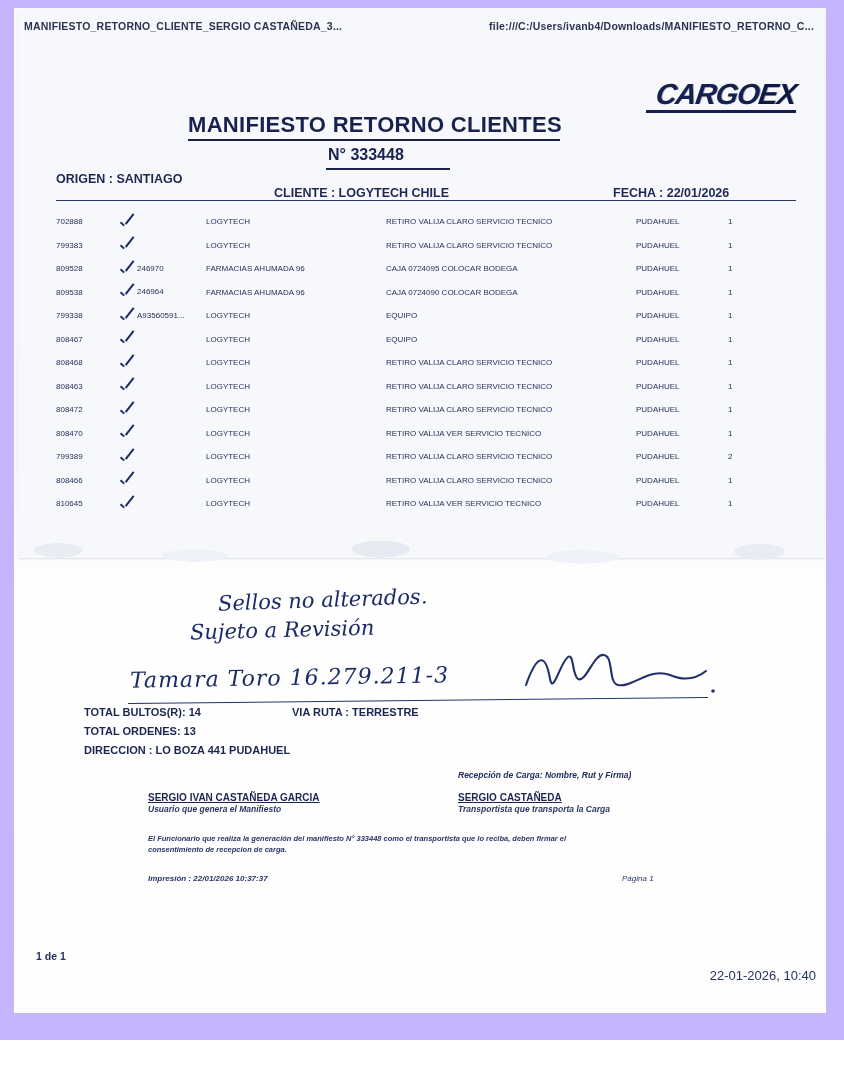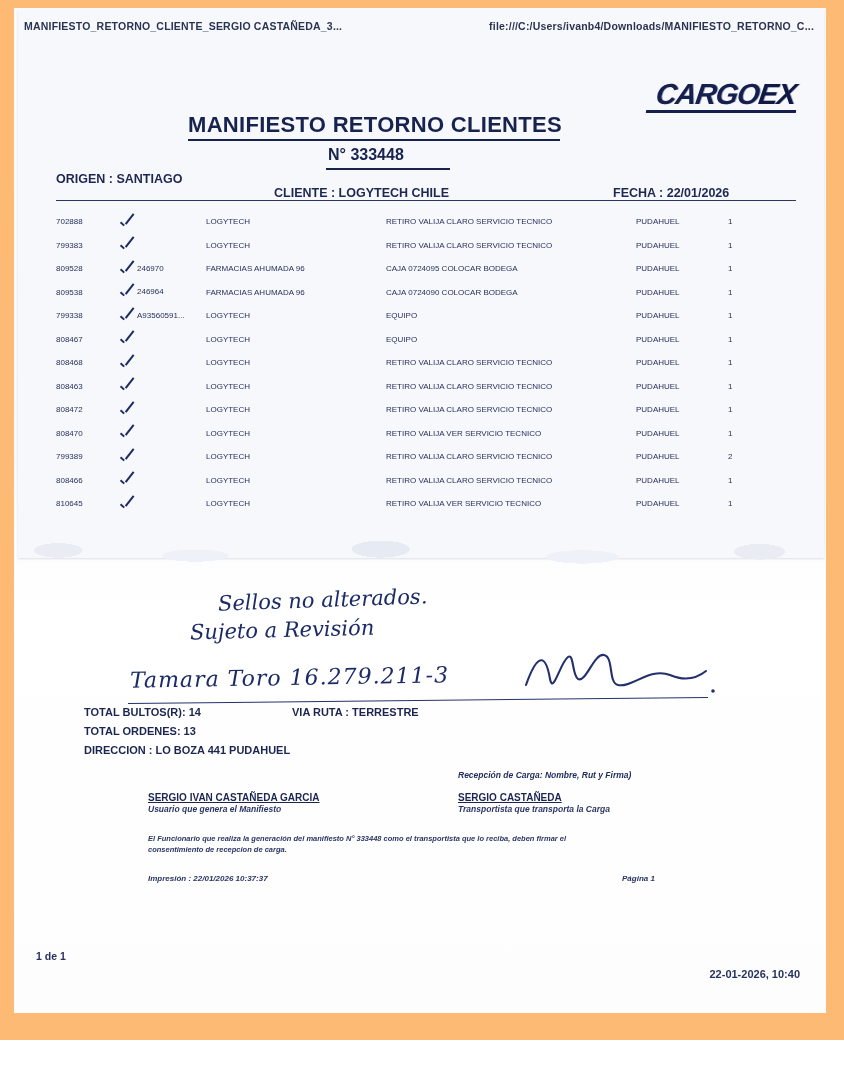--- a/index.html
+++ b/index.html
@@ -13,21 +13,21 @@
     position: relative;
     font-family: "Liberation Sans", sans-serif;
     overflow: hidden;
   }
 
   
   .page {
     position: absolute;
     left: 0; top: 0;
     width: 844px; height: 1040px;
-    background: #fdba74;
+    background: #c4b5fd;
   }
 
   
   .scan-tint {
     position: absolute;
     left: 14px; top: 8px;
     width: 812px; height: 1005px;
     background: linear-gradient(180deg,#fbfbfd 0%, #f8f9fc 45%, #ffffff 60%, #fdfdfe 100%);
   }
 
@@ -289,40 +289,40 @@
     font-size: 8px;
     font-weight: bold;
     font-style: italic;
     color: #2b3563;
     text-align: right;
   }
   .pagina {
     position: absolute;
     left: 538px; top: 168px;
     font-size: 8px;
-    font-weight: bold;
+    font-weight: normal;
     font-style: italic;
     color: #2b3563;
     text-align: right;
   }
 
   
   .print-footer-left {
     position: absolute;
     left: 36px; top: 950px;
     font-size: 10.5px;
     font-weight: bold;
     color: #27325e;
     filter: blur(.3px);
   }
   .print-footer-right {
     position: absolute;
-    right: 44px; top: 968px;
-    font-size: 11px;
-    font-weight: bold;
+    right: 28px; top: 968px;
+    font-size: 13px;
+    font-weight: normal;
     color: #27325e;
     filter: blur(.3px);
   }
 </style>
 </head>
 <body>
 
 <div class="page">
   <div class="scan-tint"></div>
   <div class="upper-sheet"></div>

